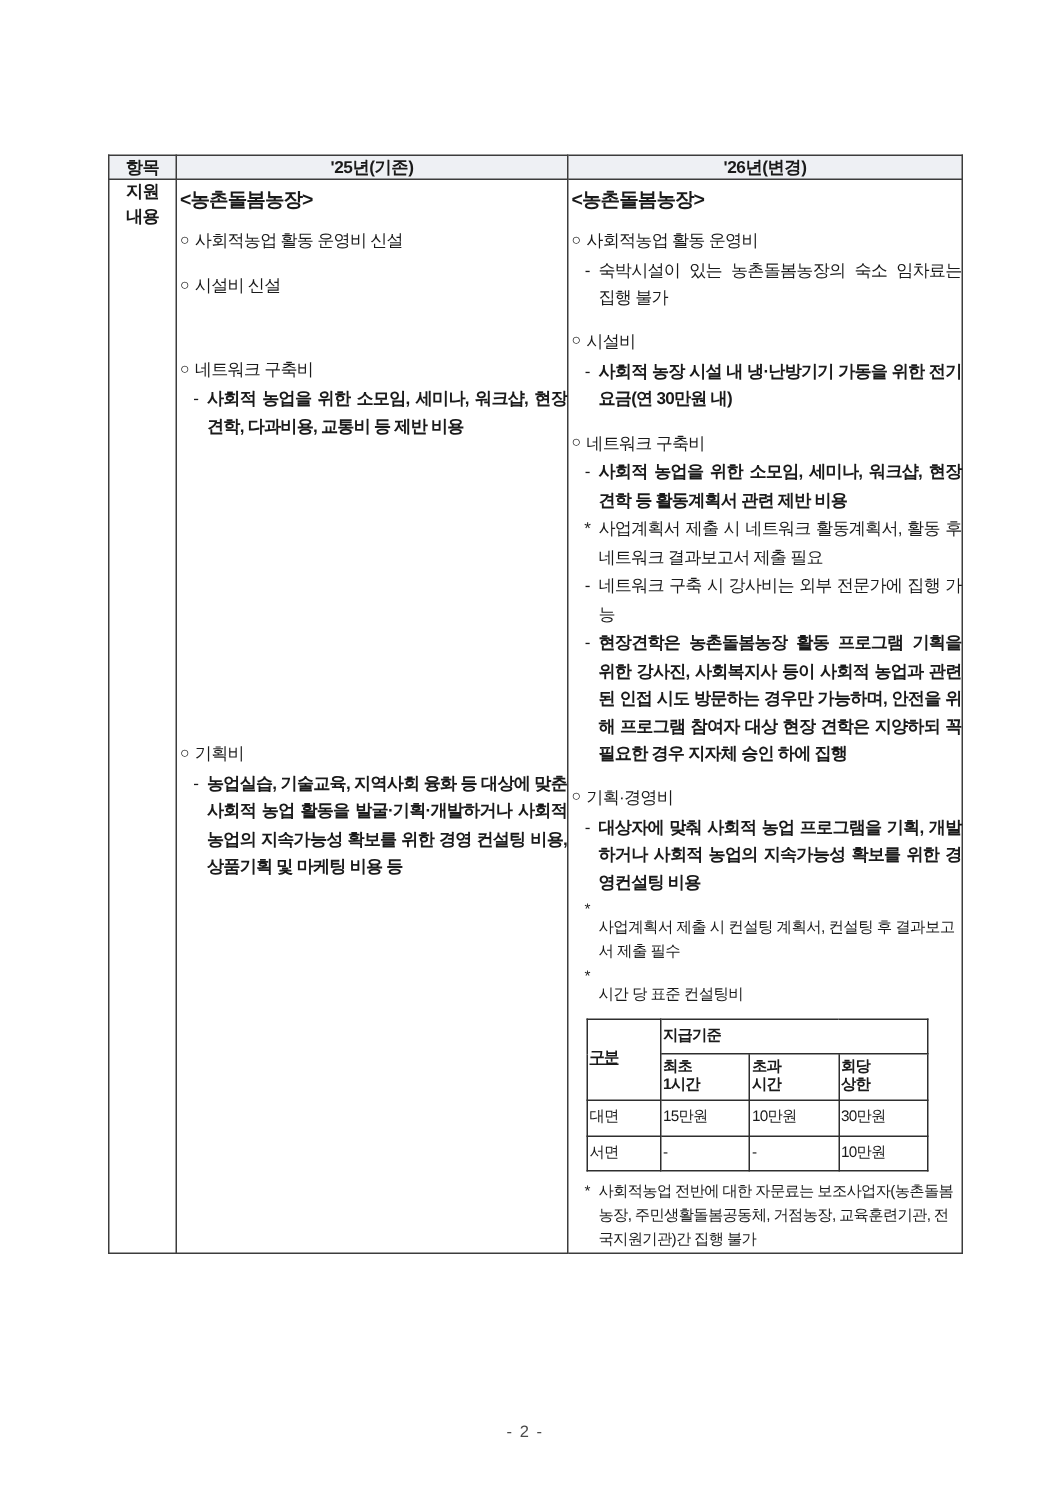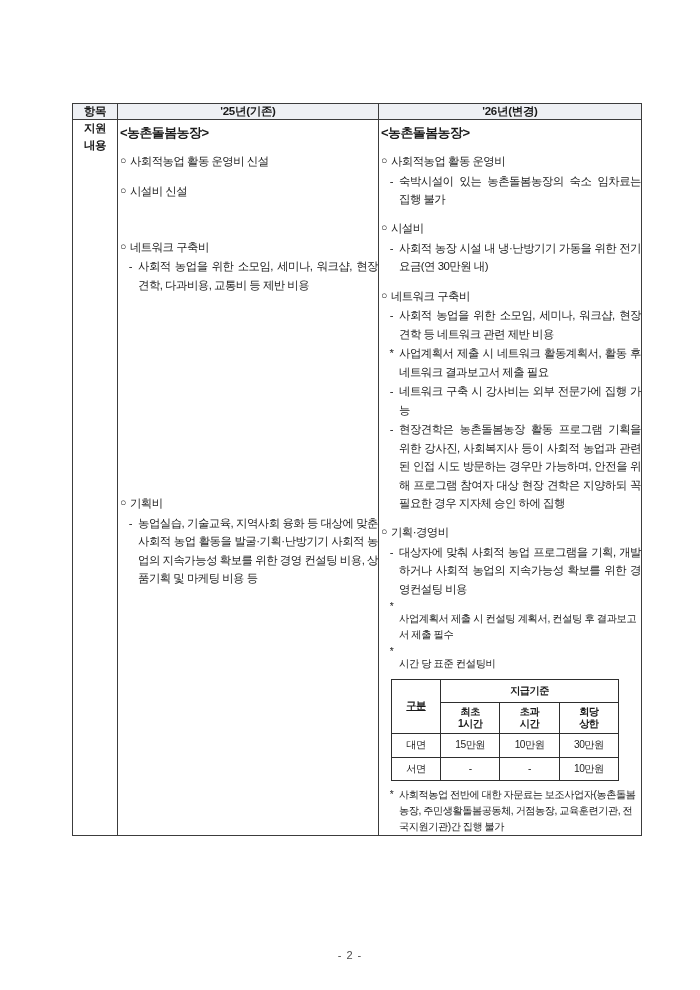--- a/index.html
+++ b/index.html
@@ -71,42 +71,42 @@
     margin:0 0 1px 2px;
   }
   .lvl1 .mk{flex:0 0 auto;margin-right:4px;font-size:10.5px;line-height:1.62;}
   .lvl1 .tx{flex:1 1 auto;letter-spacing:-0.5px;}
   .lvl2{
     display:flex;
     margin:0 0 1px 8px;
   }
   .lvl2 .mk{flex:0 0 9px;margin-right:3px;text-align:center;}
   .lvl2 .tx{flex:1 1 auto;text-align:justify;letter-spacing:-0.5px;}
-  .spaced .tx{text-align:justify;text-justify:inter-character;}
+  .spaced .tx{text-align:justify;text-justify:inter-character;font-weight:bold;}
   .note{
     display:flex;
     margin:0 0 1px 8px;
     font-size:10.3px;
     line-height:1.56;
   }
   .note .mk{flex:0 0 9px;margin-right:3px;text-align:center;}
   .note .tx{flex:1 1 auto;letter-spacing:-0.4px;margin-top:12px;}
   .gap{height:9px;}
 
   
   .inner-wrap{margin:6px 0 6px 12px;}
   table.inner{
     border-collapse:collapse;
     table-layout:fixed;
     width:228px;
     font-size:10.2px;
   }
   table.inner td, table.inner th{
     border:1px solid #2e2e2e;
-    text-align:center;
+    text-align:left;
     vertical-align:middle;
     padding:3px 1px;
     letter-spacing:-0.5px;
   }
   table.inner th{font-weight:bold;background:#ffffff;}
   .ih-sub{line-height:1.18;}
   .c-gubun{width:46px;text-decoration:underline;}
   .c-d{width:60px;}
   .c-e{width:60px;}
   .c-f{width:62px;}
@@ -200,21 +200,21 @@
           <div class="gap"></div>
           <div class="gap"></div>
 
           <div class="blk">
             <div class="lvl1">
               <span class="mk">○</span>
               <span class="tx">기획비</span>
             </div>
             <div class="lvl2 spaced">
               <span class="mk">-</span>
-              <span class="tx">농업실습, 기술교육, 지역사회 융화 등 대상에 맞춘 사회적 농업 활동을 발굴·기획·난방기기 사회적 농업의 지속가능성 확보를 위한 경영 컨설팅 비용, 상품기획 및 마케팅 비용 등</span>
+              <span class="tx">농업실습, 기술교육, 지역사회 융화 등 대상에 맞춘 사회적 농업 활동을 발굴·기획·개발하거나 사회적 농업의 지속가능성 확보를 위한 경영 컨설팅 비용, 상품기획 및 마케팅 비용 등</span>
             </div>
           </div>
         </td>
 
         <td class="cell">
           <div class="sec-title">&lt;농촌돌봄농장&gt;</div>
 
           <div class="blk">
             <div class="lvl1">
               <span class="mk">○</span>
@@ -237,21 +237,21 @@
             </div>
           </div>
 
           <div class="blk">
             <div class="lvl1">
               <span class="mk">○</span>
               <span class="tx">네트워크 구축비</span>
             </div>
             <div class="lvl2 spaced">
               <span class="mk">-</span>
-              <span class="tx">사회적 농업을 위한 소모임, 세미나, 워크샵, 현장 견학 등 네트워크 관련 제반 비용</span>
+              <span class="tx">사회적 농업을 위한 소모임, 세미나, 워크샵, 현장 견학 등 활동계획서 관련 제반 비용</span>
             </div>
             <div class="lvl2">
               <span class="mk">*</span>
               <span class="tx">사업계획서 제출 시 네트워크 활동계획서, 활동 후 네트워크 결과보고서 제출 필요</span>
             </div>
             <div class="lvl2">
               <span class="mk">-</span>
               <span class="tx">네트워크 구축 시 강사비는 외부 전문가에 집행 가능</span>
             </div>
             <div class="lvl2 spaced">

